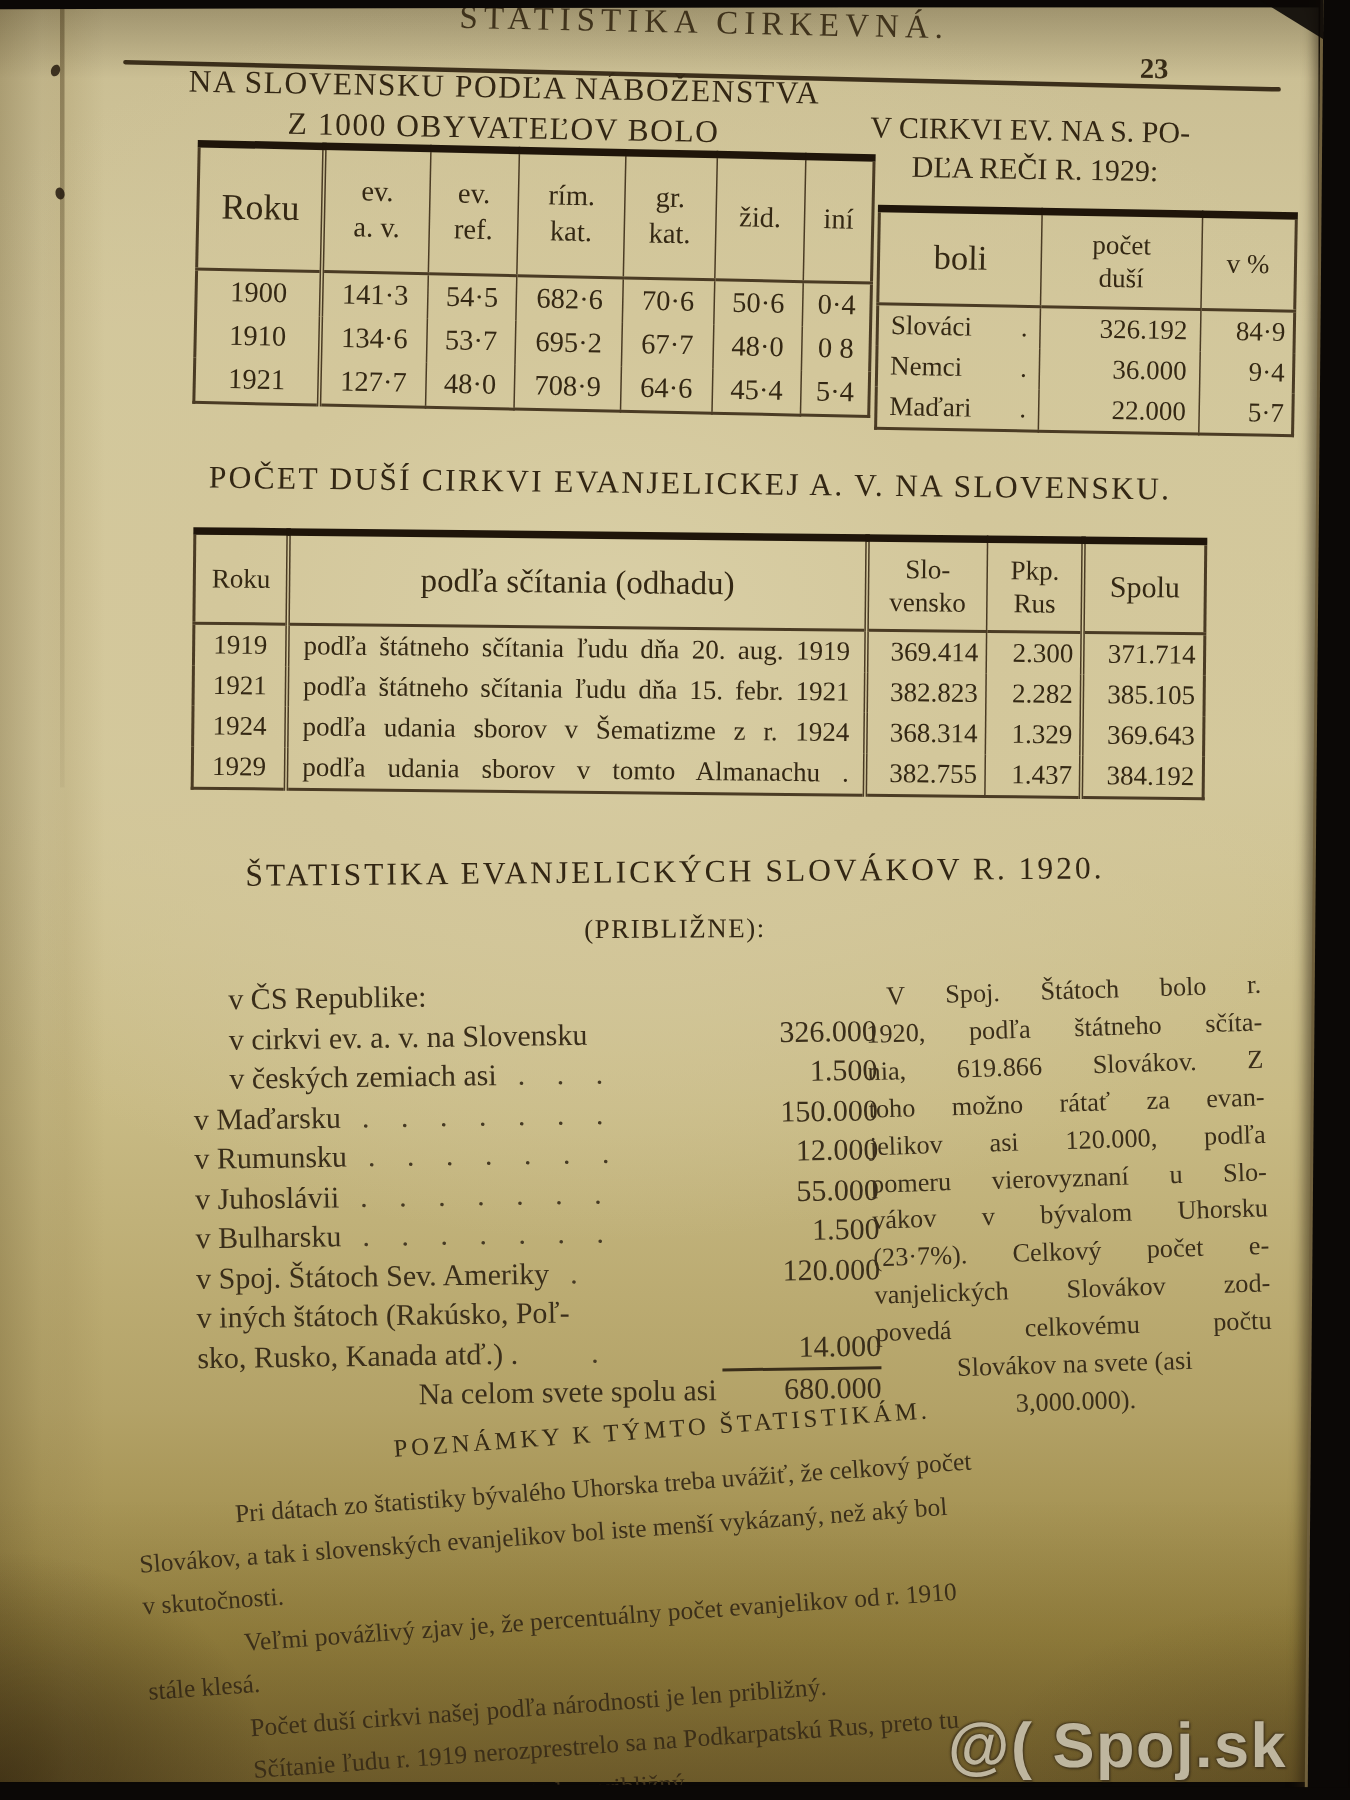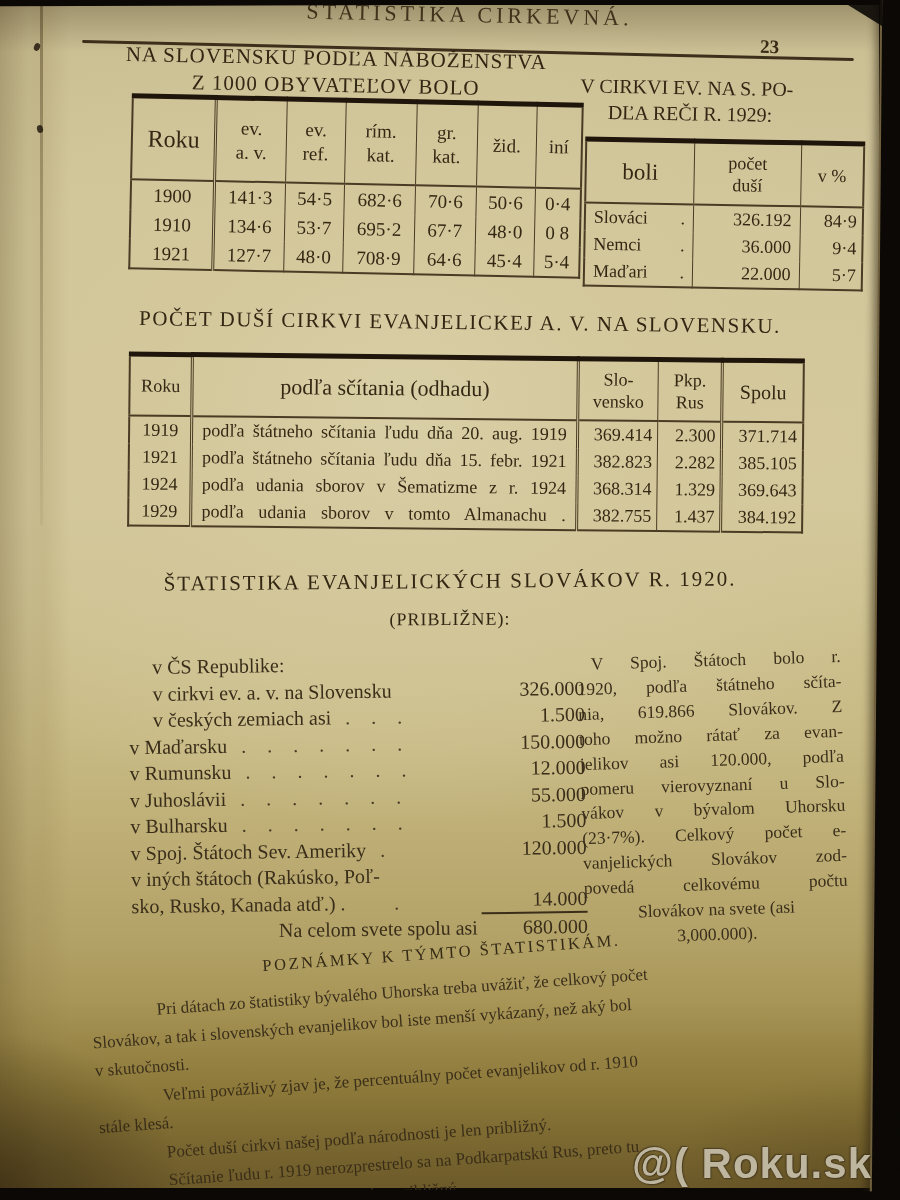--- a/index.html
+++ b/index.html
@@ -334,14 +334,14 @@
           <div class="nline">udaný počet evanjelikov v tom roku je len približný.</div>
         </div>
     </div>
   </div>
 
   <div class="edge-top"></div>
   <div class="edge-right"></div>
   <div class="edge-bottom"></div>
   <div class="corner-tr"></div>
 
-  <div class="watermark">@( Roku.sk</div>
+  <div class="watermark">@( Spoj.sk</div>
 </div>
 
 </body></html>

